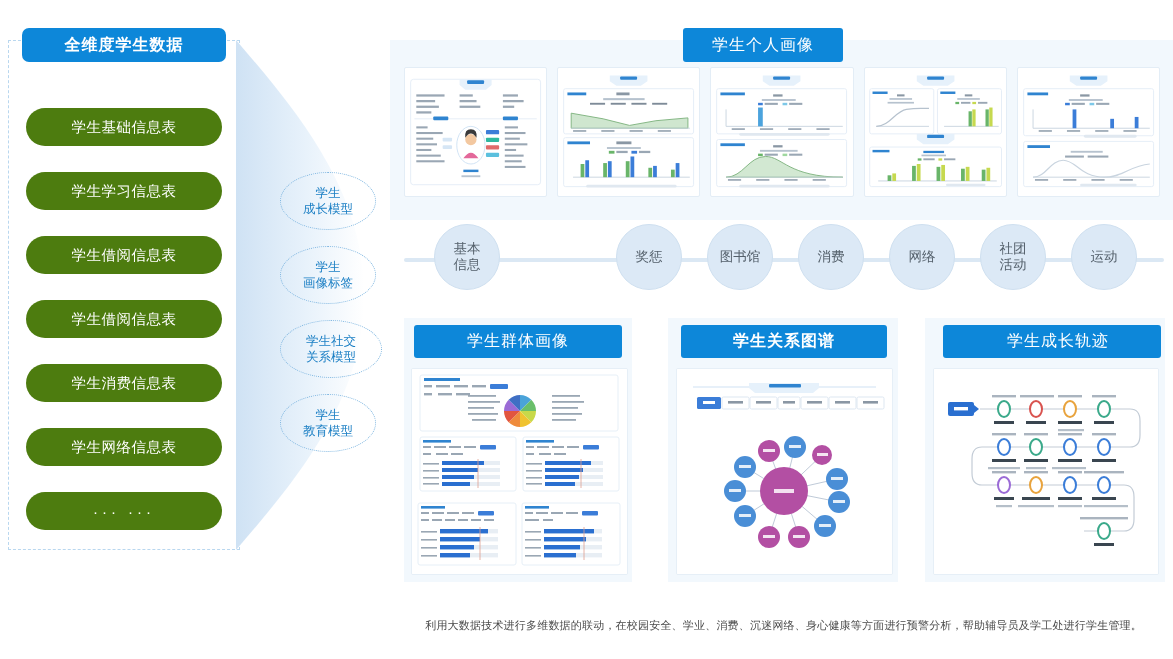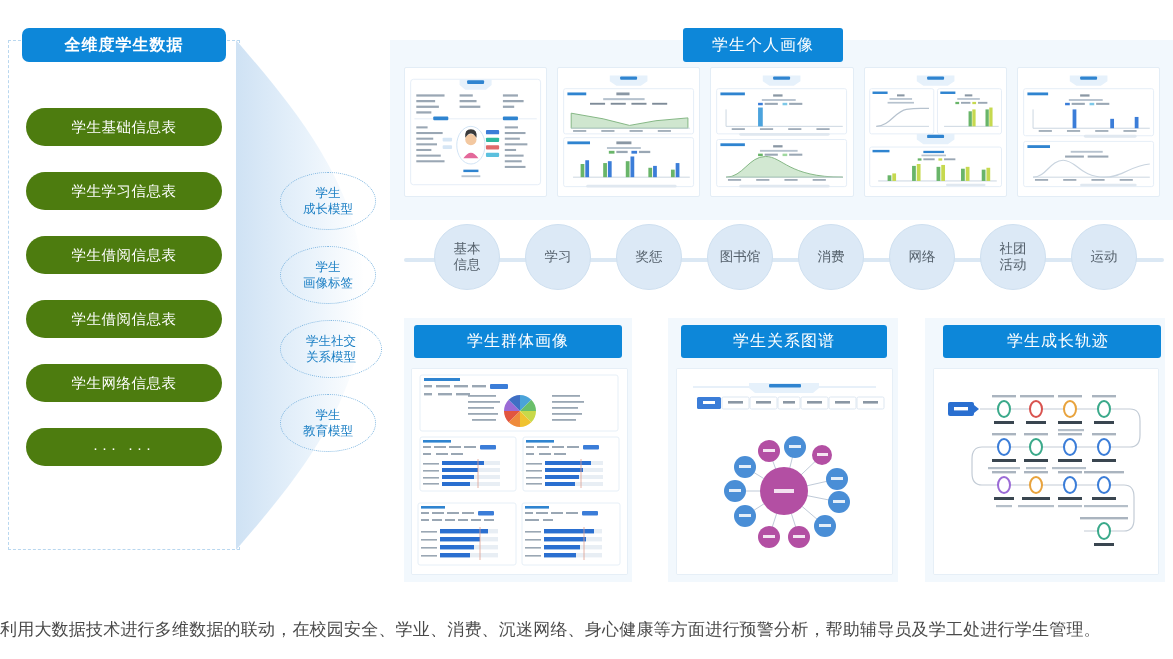--- a/index.html
+++ b/index.html
@@ -66,46 +66,47 @@
     background:#dce9f6;border:1px solid #cfe0f0;
     display:flex;flex-direction:column;align-items:center;justify-content:center;
     color:#54606b;font-size:13.5px;line-height:16px;text-align:center;
   }
   
   .panel-b{position:absolute;top:318px;height:264px;background:#f2f8fd;}
   .pb1{left:404px;width:228px;}
   .pb2{left:668px;width:230px;}
   .pb3{left:925px;width:240px;}
   .hdr-b1{left:414px;top:325px;width:208px;height:33px;}
-  .hdr-b2{left:681px;top:325px;width:206px;height:33px;}
+  .hdr-b2{left:681px;top:325px;width:206px;height:33px;font-weight:bold;}
   .hdr-b3{left:943px;top:325px;width:206px;height:33px;padding-left:12px;}
   .pcard{
     position:absolute;background:#fff;border:1px solid #e6eff7;border-radius:2px;overflow:hidden;
   }
   .pc1{left:411px;top:368px;width:215px;height:205px;}
   .pc2{left:676px;top:368px;width:215px;height:205px;}
   .pc3{left:933px;top:368px;width:224px;height:205px;}
   
   .caption{
-    position:absolute;left:0;top:618px;width:1142px;text-align:left;
-    font-size:17px;color:#4a4a4a;letter-spacing:.2px;
+    position:absolute;left:0;top:618px;width:1142px;text-align:right;
+    font-size:11px;color:#4a4a4a;letter-spacing:.2px;
   }
 </style>
 </head>
 <body>
 
 <div class="sidebar"></div>
 
 <div class="sidebar-title">全维度学生数据</div>
 
 <div class="pill-list">
   <div class="pill">学生基础信息表</div>
   <div class="pill">学生学习信息表</div>
   <div class="pill">学生借阅信息表</div>
   <div class="pill">学生借阅信息表</div>
+  <div class="pill">学生消费信息表</div>
   <div class="pill">学生网络信息表</div>
   <div class="pill dots">···  ···</div>
 </div>
 
 <svg class="funnel" viewBox="0 0 160 510" preserveAspectRatio="none">
   <defs>
     <linearGradient id="fgrad" x1="0" y1="0" x2="1" y2="0">
       <stop offset="0%" stop-color="#cfe2f4"></stop>
       <stop offset="55%" stop-color="#e8f2fb"></stop>
       <stop offset="100%" stop-color="#ffffff"></stop>
@@ -392,23 +393,20 @@
       <rect x="66" y="119" width="60" height="2.6" rx="1.3" fill="#e0e8f0"></rect>
     </svg>
   </div>
 </div>
 
 <div class="pipeline">
   <div class="pl-track"></div>
   <div class="pl-circle" style="left:30px">
     <span>基本</span>
     <span>信息</span>
-  </div>
-  <div class="pl-circle" style="left:121px">
-    <span>学习</span>
   </div>
   <div class="pl-circle" style="left:212px">
     <span>奖惩</span>
   </div>
   <div class="pl-circle" style="left:303px">
     <span>图书馆</span>
   </div>
   <div class="pl-circle" style="left:394px">
     <span>消费</span>
   </div>

